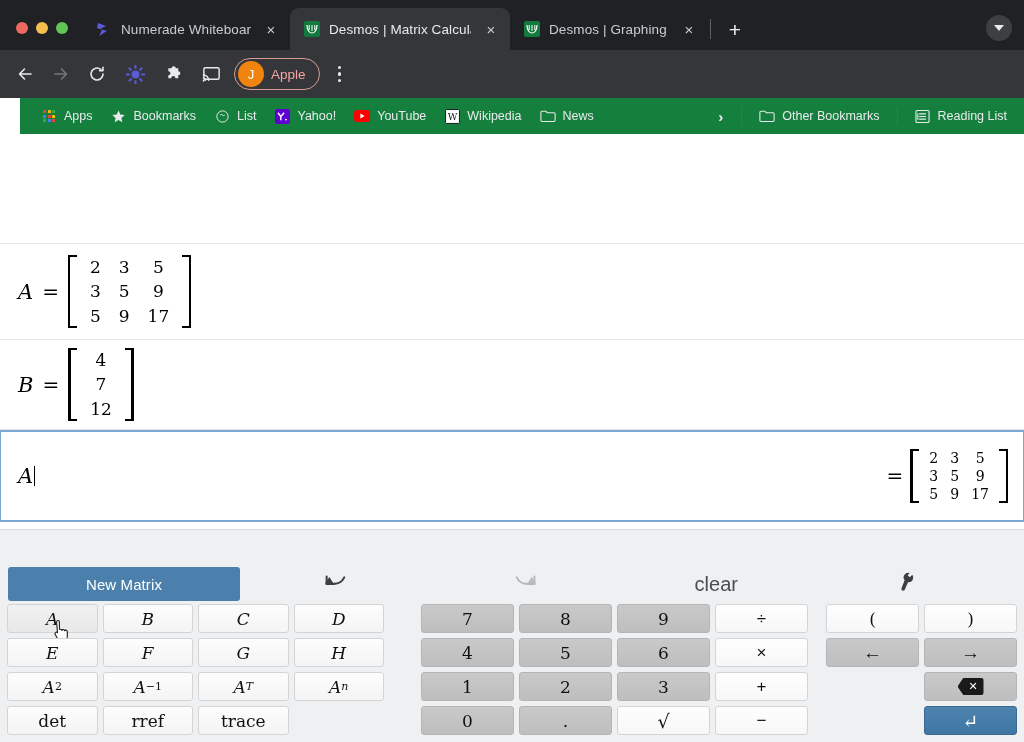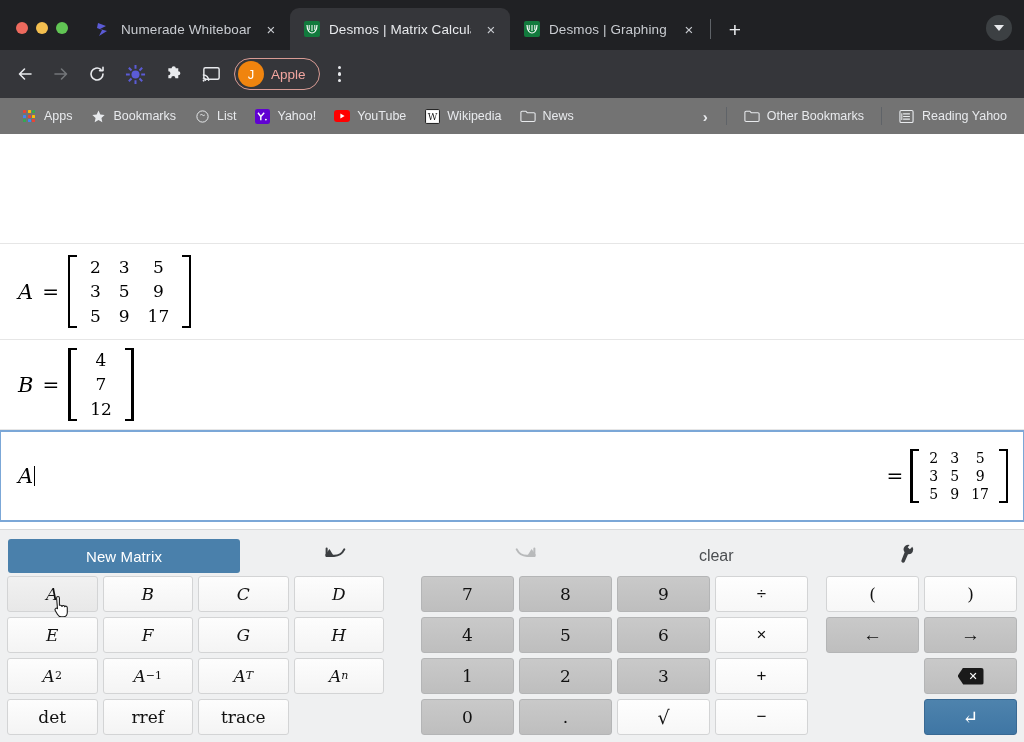--- a/index.html
+++ b/index.html
@@ -94,22 +94,22 @@
   .avatar {
     width: 26px; height: 26px; border-radius: 50%; background: #f0840e; color: #fff;
     display: flex; align-items: center; justify-content: center; font-size: 13px; font-weight: 500;
   }
   .err-txt { color: #f3a6a0; font-size: 13.5px; }
   .kebab { width: 28px; height: 28px; display:flex; flex-direction:column; align-items:center; justify-content:center; gap:3px; margin-left:4px; }
   .kebab i { width: 3.5px; height: 3.5px; border-radius: 50%; background: #e8eaed; display:block; }
 
   
   .bookmarks {
-    height: 36px; flex: 0 0 36px; background: #737373; display: flex; align-items: center;
-    padding: 0 8px 0 12px; gap: 0;
+    height: 36px; flex: 0 0 36px; background: #15803d; display: flex; align-items: center;
+    padding: 0 8px 0 12px; gap: 0; margin-left: 20px;
   }
   .bm { display: flex; align-items: center; gap: 7px; padding: 4px 9px; border-radius: 4px; }
   .bm-label { color: #e8eaed; font-size: 12.5px; white-space: nowrap; }
   .bm-ic { width: 16px; height: 16px; flex: 0 0 16px; display: flex; align-items: center; justify-content: center; }
   .grid-ic { display: grid; grid-template-columns: repeat(3,3px); grid-template-rows: repeat(3,3px); gap: 1.5px; }
   .grid-ic i { display: block; width: 3px; height: 3px; border-radius: .5px; }
   .bm-spacer { flex: 1; }
   .bm-chev { color: #e8eaed; font-size: 15px; padding: 2px 10px; font-weight: 600; }
   .bm-div { width: 1px; height: 18px; background: #5f6368; margin: 0 8px; }
 
@@ -161,29 +161,29 @@
   }
   .active-left { display: flex; align-items: center; }
   .active-right { margin-left: auto; display: flex; align-items: center; gap: 7px; }
 
   
   .keypad {
     position: absolute; left: 0; right: 0; bottom: 0; height: 213px;
     background: #eff0f1; border-top: 1px solid #d9dadb;
     display: flex; flex-direction: column;
   }
-  .kp-top { height: 46px; display: flex; align-items: center; padding: 6px 8px 0 8px; }
+  .kp-top { height: 46px; display: flex; align-items: center; padding: 6px 8px 0 8px; margin-top: 28px; }
   .newmatrix {
     width: 232px; height: 34px; background: #4a80ab; color: #fff; border: none;
     border-radius: 3px; font-size: 15px; font-family: "Liberation Sans", sans-serif;
     cursor: pointer; letter-spacing: .1px;
   }
   .kp-tools { flex: 1; display: flex; align-items: center; justify-content: space-around; padding-right: 14px; }
   .kp-tool { display: flex; align-items: center; justify-content: center; height: 34px; min-width: 60px; }
-  .kp-tool.clear { color: #4b4e51; font-size: 16px; }
+  .kp-tool.clear { color: #4b4e51; font-size: 20px; }
   .kp-tool.disabled svg { opacity: .3; }
 
   .kp-body { flex: 1; display: flex; padding: 0 7px 7px 7px; gap: 0; }
   .kp-col-left { width: 379px; }
   .kp-col-mid { width: 389px; margin-left: 37px; }
   .kp-col-right { width: 192px; margin-left: 18px; }
 
   .kgrid { display: grid; gap: 5px 5px; height: 100%; }
   .g4 { grid-template-columns: repeat(4, 1fr); grid-template-rows: repeat(4, 1fr); }
   .g2 { grid-template-columns: repeat(2, 1fr); grid-template-rows: repeat(4, 1fr); }
@@ -421,21 +421,21 @@
     <div class="bm-div"></div>
 
     <div class="bm">
       <span class="bm-ic">
         <svg width="15" height="15" viewBox="0 0 16 16">
             <rect x="1" y="1.6" width="14" height="12.8" rx="1.4" stroke="#e8eaed" stroke-width="1.2" fill="none"></rect>
             <path d="M4.4 5.2 H11.6 M4.4 8 H11.6 M4.4 10.8 H11.6" stroke="#e8eaed" stroke-width="1.1"></path>
             <path d="M3 4.4 V11.6" stroke="#e8eaed" stroke-width="1.1"></path>
           </svg>
       </span>
-      <span class="bm-label">Reading Yahoo</span>
+      <span class="bm-label">Reading List</span>
     </div>
   </div>
 
   <div class="page">
 
     <div class="expr-list">
 
       <div class="blank-area"></div>
 
       <div class="expr-row r1">

